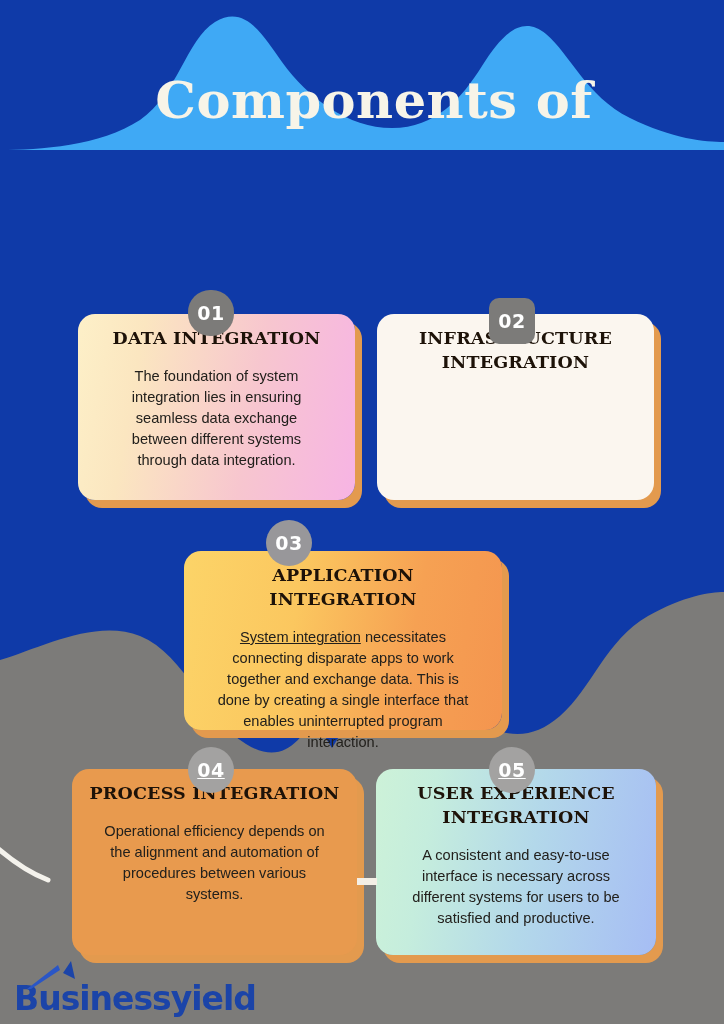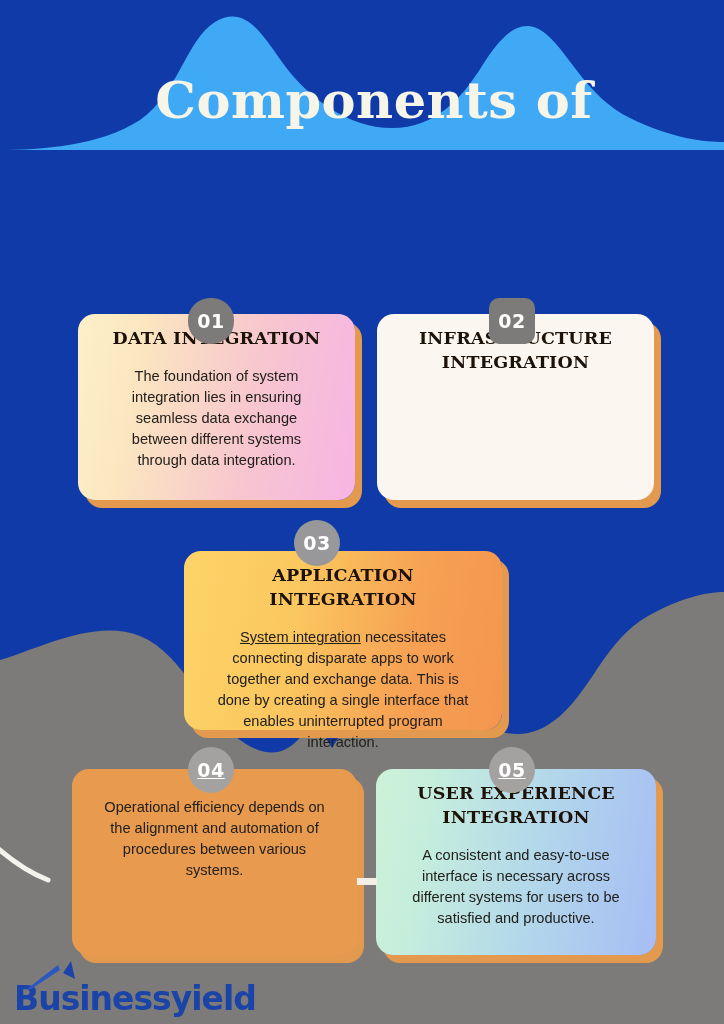--- a/index.html
+++ b/index.html
@@ -112,23 +112,23 @@
   }
   #card-4 {
     left: 72px;  top: 769px;  width: 285px; height: 186px;
     background: #e89a4e;
   }
   #card-5 {
     left: 376px; top: 769px;  width: 280px; height: 186px;
     background: linear-gradient(100deg, #cdf2d8 0%, #c5eddd 20%, #b3d8ea 55%, #a6bdf4 100%);
   }
 
-  #badge-1 { left: 188px; top: 298px; border-radius: 22px; }
+  #badge-1 { left: 188px; top: 290px; border-radius: 22px; }
   #badge-2 { left: 489px; top: 298px; }
-  #badge-3 { left: 294px; top: 520px; }
+  #badge-3 { left: 266px; top: 520px; }
   #badge-4 { left: 188px; top: 747px; }
   #badge-5 { left: 489px; top: 747px; }
 
   
   #connector-4-5 {
     position: absolute;
     left: 357px;
     top: 878px;
     width: 20px;
     height: 7px;
@@ -223,20 +223,21 @@
   <div class="card" id="card-3">
     <p class="card-title">
       <span>APPLICATION</span><br>
       <span>INTEGRATION</span>
     </p>
     <p class="card-body"><span class="inline-link">System integration</span><span> necessitates connecting disparate apps to work together and exchange data. This is done by creating a single interface that enables uninterrupted program interaction.</span></p>
   </div>
 
   <div class="badge round dim" id="badge-4">04</div>
   <div class="card" id="card-4">
+    <p class="card-title">PROCESS INTEGRATION</p>
     <p class="card-body">Operational efficiency depends on the alignment and automation of procedures between various systems.</p>
   </div>
 
   <div id="connector-4-5"></div>
 
   <div class="badge round dim" id="badge-5">05</div>
   <div class="card" id="card-5">
     <p class="card-title">
       <span>USER EXPERIENCE</span><br>
       <span>INTEGRATION</span>

